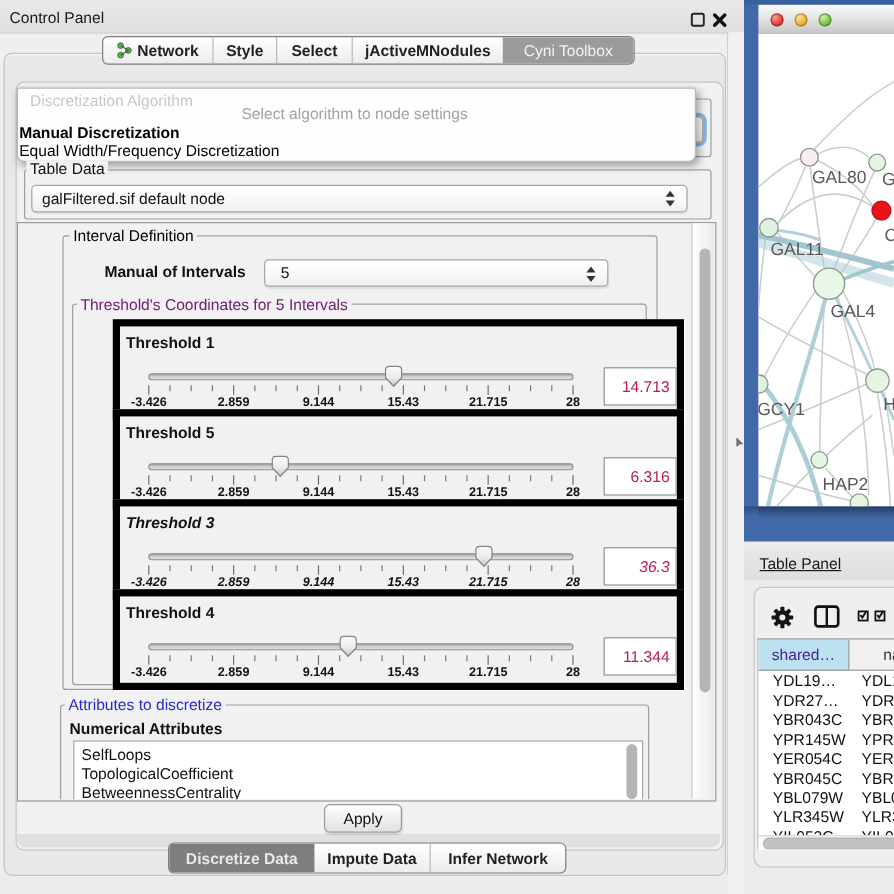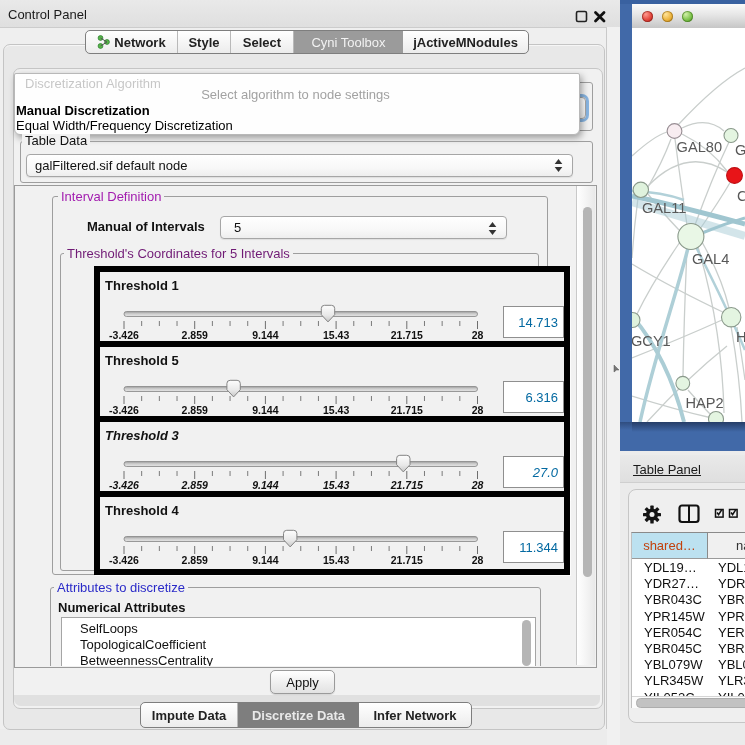--- a/index.html
+++ b/index.html
@@ -3,21 +3,21 @@
 <style>
 html,body{margin:0;padding:0;}
 body{width:745px;height:745px;position:relative;overflow:hidden;background:#ECECEC;
  font-family:"Liberation Sans",sans-serif;-webkit-font-smoothing:antialiased;}
 .ab{position:absolute;}
 .grp{position:absolute;border:1px solid #9E9E9E;border-radius:3px;}
 .glab{position:absolute;font-size:13px;line-height:13px;padding:0 3px;background:#F1F1F1;white-space:nowrap;}
 .cbox{position:absolute;background:linear-gradient(#FFFFFF,#F7F7F7 65%,#EEEEEE);border:1px solid #A6A6A6;border-radius:4px;
  font-size:13px;color:#111;display:flex;align-items:center;box-shadow:0 1px 1px rgba(0,0,0,0.08);}
 .tpan{position:absolute;background:#F1F1F1;border:6px solid #000000;box-shadow:1px 1px 0 rgba(255,255,255,0.8);margin-left:28px;}
-.vbox{position:absolute;background:#fff;border:1px solid #8F8F8F;font-size:13px;color:#0369a1;
+.vbox{position:absolute;background:#fff;border:1px solid #8F8F8F;font-size:13px;color:#be185d;
  display:flex;align-items:center;justify-content:flex-end;padding-right:5px;}
 .tt{position:absolute;font-size:13px;font-weight:bold;color:#111;white-space:nowrap;}
 .txt{position:absolute;white-space:nowrap;}
 </style></head><body>
 <div class="ab" style="left:0;top:0;width:606px;height:729px;background:#EFEFEF;border-right:1px solid #C9C9C9;"></div>
 <div class="ab" style="left:0;top:0;width:621px;height:27px;background:linear-gradient(#E9E9E9,#DFDFDF);border-bottom:1px solid #CCCCCC;"></div>
 <div class="txt" style="left:8px;top:7px;font-size:13px;color:#1A1A1A;">Control Panel</div>
 <svg class="ab" style="left:575px;top:10px;" width="14" height="14">
     <rect x="1.5" y="1.5" width="10" height="10" rx="1.5" fill="none" stroke="#222" stroke-width="1.6"></rect>
   </svg>
@@ -27,22 +27,22 @@
 <div class="ab" style="left:3px;top:44px;width:600px;height:684px;background:#E8E8E8;border:1px solid #C4C4C4;border-radius:7px;box-shadow:inset 0 1px 0 rgba(255,255,255,0.6);"></div>
 <div class="ab" style="left:85px;top:30px;width:442px;height:22px;background:linear-gradient(#FFFFFF,#ECECEC);font-weight:bold;border:1px solid #7E7E7E;border-radius:5px;overflow:hidden;display:flex;">
     <div style="width:91px;height:100%;display:flex;align-items:center;justify-content:center;border-right:1px solid #B9B9B9;font-size:13px;color:#222;"><svg width="13" height="14" style="margin-right:4px">
         <circle cx="3.5" cy="3" r="2.4" fill="#57B947" stroke="#2E7D32" stroke-width="0.8"></circle>
         <circle cx="3.5" cy="11" r="2.4" fill="#57B947" stroke="#2E7D32" stroke-width="0.8"></circle>
         <circle cx="10" cy="7" r="2.4" fill="#57B947" stroke="#2E7D32" stroke-width="0.8"></circle>
         <path d="M3.5 3 L10 7 L3.5 11" stroke="#555" stroke-width="1" fill="none"></path>
       </svg>Network</div>
     <div style="width:52px;height:100%;display:flex;align-items:center;justify-content:center;border-right:1px solid #B9B9B9;font-size:13px;color:#222;">Style</div>
     <div style="width:62px;height:100%;display:flex;align-items:center;justify-content:center;border-right:1px solid #B9B9B9;font-size:13px;color:#222;">Select</div>
+    <div style="flex:1;height:100%;display:flex;align-items:center;justify-content:center;font-size:13px;color:#222;">jActiveMNodules</div>
     <div style="width:109px;height:100%;display:flex;align-items:center;justify-content:center;background:#9B9B9B;font-size:13px;color:#F2F2F2;font-weight:normal;">Cyni Toolbox</div>
-    <div style="flex:1;height:100%;display:flex;align-items:center;justify-content:center;font-size:13px;color:#222;">jActiveMNodules</div>
   </div>
 <div class="ab" style="left:13px;top:68px;width:588px;height:639px;background:#F1F1F1;border:1px solid #C6C6C6;border-radius:7px;"></div>
 <div class="ab" style="left:14px;top:695px;width:586px;height:11px;background:#E0E0E0;border-radius:0 0 7px 7px;"></div>
 <div class="grp" style="left:20px;top:82px;width:571px;height:47px;"></div>
 <div class="cbox" style="left:22px;top:97px;width:562px;height:20px;box-shadow:0 0 0 3px rgba(110,165,220,0.8);"></div>
 <div class="ab" style="left:13.5px;top:73px;width:564px;height:60px;background:#FEFEFE;border:1px solid #B8B8B8;border-radius:2px 2px 6px 6px;box-shadow:2px 3px 7px rgba(0,0,0,0.35);"></div>
 <div class="txt" style="left:25px;top:76px;font-size:13px;color:rgba(70,70,70,0.30);">Discretization Algorithm</div>
 <div class="txt" style="left:13.5px;top:87px;width:564px;text-align:center;font-size:13px;color:#A2A2A2;">Select algorithm to node settings</div>
 <div class="txt" style="left:16px;top:103px;font-size:13px;font-weight:bold;color:#000;">Manual Discretization</div>
 <div class="txt" style="left:16px;top:118px;font-size:13px;color:#000;">Equal Width/Frequency Discretization</div>
@@ -52,21 +52,21 @@
     <span style="margin-left:8px;">galFiltered.sif default node</span>
     <svg width="9" height="13" style="position:absolute;right:9px;top:4px;">
       <path d="M4.5 0 L8.3 5 L0.7 5 Z" fill="#333"></path>
       <path d="M4.5 13 L0.7 8 L8.3 8 Z" fill="#333"></path>
     </svg>
   </div>
 <div class="ab" style="left:14px;top:185px;width:581px;height:481px;background:#F1F1F1;border:1px solid #9A9A9A;"></div>
 <div class="ab" style="left:576px;top:186px;width:18px;height:479px;background:linear-gradient(90deg,#FFFFFF,#F2F2F2 60%,#E9E9E9);border-left:1px solid #C9C9C9;"></div>
 <div class="ab" style="left:582.5px;top:207px;width:9px;height:370px;background:#B5B5B5;border-radius:4.5px;"></div>
 <div class="grp" style="left:52px;top:196px;width:494px;height:377px;"></div>
-<div class="glab" style="left:58px;top:190px;color:#a21caf;">Interval Definition</div>
+<div class="glab" style="left:58px;top:190px;color:#000000;">Interval Definition</div>
 <div class="tt" style="left:87px;top:218.5px;">Manual of Intervals</div>
 <div class="cbox" style="left:220px;top:216px;width:285px;height:21px;">
     <span style="margin-left:13px;">5</span>
     <svg width="9" height="13" style="position:absolute;right:9px;top:5px;">
       <path d="M4.5 0 L8.3 5 L0.7 5 Z" fill="#333"></path>
       <path d="M4.5 13 L0.7 8 L8.3 8 Z" fill="#333"></path>
     </svg>
   </div>
 <div class="grp" style="left:60px;top:253px;width:477px;height:316px;"></div>
 <div class="glab" style="left:64px;top:247px;color:#701a75;">Threshold's Coordinates for 5 Intervals</div>
@@ -175,21 +175,21 @@
       <text x="24.00" y="36.5" text-anchor="middle" font-family="Liberation Sans,sans-serif" font-size="10.5" font-weight="bold" fill="#111">-3.426</text>
       <text x="94.70" y="36.5" text-anchor="middle" font-family="Liberation Sans,sans-serif" font-size="10.5" font-weight="bold" fill="#111">2.859</text>
       <text x="165.40" y="36.5" text-anchor="middle" font-family="Liberation Sans,sans-serif" font-size="10.5" font-weight="bold" fill="#111">9.144</text>
       <text x="236.10" y="36.5" text-anchor="middle" font-family="Liberation Sans,sans-serif" font-size="10.5" font-weight="bold" fill="#111">15.43</text>
       <text x="306.80" y="36.5" text-anchor="middle" font-family="Liberation Sans,sans-serif" font-size="10.5" font-weight="bold" fill="#111">21.715</text>
       <text x="377.50" y="36.5" text-anchor="middle" font-family="Liberation Sans,sans-serif" font-size="10.5" font-weight="bold" fill="#111">28</text>
       <g transform="translate(295.80,2.5)">
         <path d="M4 0.8 L11 0.8 Q14.2 0.8 14.2 4 L14.2 10.2 L7.5 17.4 L0.8 10.2 L0.8 4 Q0.8 0.8 4 0.8 Z" fill="url(#thumbgrad)" stroke="#848484" stroke-width="1"></path>
       </g>
     </svg>
-    <div class="vbox" style="left:403px;top:34px;width:54px;height:30px;">27.0</div>
+    <div class="vbox" style="left:403px;top:34px;width:54px;height:30px;">36.3</div>
   </div>
 <div class="tpan" style="left:66px;top:491px;width:464px;height:72px;">
     <div class="tt" style="left:5px;top:6px;">Threshold 4</div>
     <svg style="position:absolute;left:0;top:30px;" width="466" height="42">
       <defs></defs>
       <rect x="24" y="9.5" width="353.5" height="5" rx="2.5" fill="url(#trackgrad)" stroke="#8E8E8E" stroke-width="0.9"></rect>
       <line x1="24.00" y1="19" x2="24.00" y2="27" stroke="#6E6E6E" stroke-width="1"></line>
       <line x1="41.67" y1="19" x2="41.67" y2="24" stroke="#7A7A7A" stroke-width="1"></line>
       <line x1="59.35" y1="19" x2="59.35" y2="24" stroke="#7A7A7A" stroke-width="1"></line>
       <line x1="77.03" y1="19" x2="77.03" y2="24" stroke="#7A7A7A" stroke-width="1"></line>
@@ -234,28 +234,28 @@
         <stop offset="0.6" stop-color="#E8E8E8"></stop>
         <stop offset="1" stop-color="#C6C6C6"></stop>
       </linearGradient>
     </defs>
   </svg>
 <div class="ab" style="left:15px;top:560px;width:560px;height:106px;overflow:hidden;">
     <div class="grp" style="left:35px;top:27px;width:489px;height:120px;"></div>
     <div class="glab" style="left:39px;top:21px;color:#2A2AC8;">Attributes to discretize</div>
     <div class="tt" style="left:43px;top:40px;">Numerical Attributes</div>
     <div class="ab" style="left:46px;top:57px;width:473px;height:60px;background:#fff;border:1px solid #A5A5A5;font-size:13px;color:#111;">
-      <div style="margin:3px 0 0 18px;line-height:16.1px;">SelfLoops<br>TopologicalCoefficient<br>BetweennessCentrality</div>
+      <div style="margin:3px 0 0 6px;line-height:16.1px;">SelfLoops<br>TopologicalCoefficient<br>BetweennessCentrality</div>
       <div style="position:absolute;right:4px;top:2px;width:9px;height:46px;background:#B5B5B5;border-radius:4.5px;"></div>
     </div>
   </div>
 <div class="ab" style="left:270px;top:670px;width:63px;height:22px;background:linear-gradient(#FFFFFF,#EDEDED 60%,#E2E2E2);border:1px solid #9A9A9A;border-radius:5px;display:flex;align-items:center;justify-content:center;font-size:13px;color:#111;box-shadow:0 1px 1px rgba(0,0,0,0.12);">Apply</div>
 <div class="ab" style="left:140px;top:702px;width:330px;height:24px;background:linear-gradient(#FFFFFF,#ECECEC);font-weight:bold;border:1px solid #7E7E7E;border-radius:5px;overflow:hidden;display:flex;">
+    <div style="width:121px;display:flex;align-items:center;justify-content:center;background:#7E7E7E;font-size:13px;color:#E9E9E9;">Discretize Data</div>
     <div style="width:96px;display:flex;align-items:center;justify-content:center;border-right:1px solid #B9B9B9;font-size:13px;color:#222;">Impute Data</div>
-    <div style="width:121px;display:flex;align-items:center;justify-content:center;background:#7E7E7E;font-size:13px;color:#E9E9E9;">Discretize Data</div>
     <div style="flex:1;display:flex;align-items:center;justify-content:center;font-size:13px;color:#222;">Infer Network</div>
   </div>
 <div class="ab" style="left:607px;top:27px;width:13px;height:718px;background:#F1F1F1;"></div>
 <div class="ab" style="left:607px;top:27px;width:13px;height:718px;background:#F1F1F1;"></div>
 <div class="ab" style="left:620px;top:0;width:125px;height:451px;background:#4169A8;"></div>
 <div class="ab" style="left:620px;top:4px;width:125px;height:447px;background:#4169A8;"></div>
 <div class="ab" style="left:620px;top:0;width:125px;height:451px;background:#4169A8;"></div>
 <div class="ab" style="left:620px;top:0;width:125px;height:4px;background:#39619E;opacity:0.9;"></div>
 <div class="ab" style="left:632px;top:4px;width:113px;height:24px;background:linear-gradient(#FAFAFA,#E6E6E6 45%,#C6C6C6);border-bottom:1px solid #8F8F8F;"></div>
 <div class="ab" style="left:642px;top:11px;width:11px;height:11px;border-radius:50%;background:radial-gradient(circle at 35% 30%,#FF9A90,#E2453B 55%,#A8201A);box-shadow:inset 0 0 0 1px rgba(120,25,20,0.55);"></div>
@@ -361,21 +361,21 @@
 <rect x="39.5" y="3.5" width="19" height="16.5" rx="2.5" fill="none" stroke="#111" stroke-width="2.2"></rect>
 <line x1="49" y1="4" x2="49" y2="20" stroke="#111" stroke-width="2"></line>
 <g fill="none" stroke="#111" stroke-width="1.5">
 <rect x="75.5" y="7.5" width="7.6" height="7.6"></rect>
       <path d="M77 10.5 L78.6 12.6 L81.8 7.6" stroke-width="1.6"></path>
 <rect x="89.5" y="7.5" width="7.6" height="7.6"></rect>
       <path d="M91 10.5 L92.6 12.6 L95.8 7.6" stroke-width="1.6"></path>
 </g>
   </svg>
 <div class="ab" style="left:631px;top:532px;width:114px;height:175px;background:#fff;border-top:1px solid #8A8A8A;border-left:1px solid #BFBFBF;overflow:hidden;font-size:13px;color:#111;">
-    <div style="position:absolute;left:0;top:0;width:75px;height:25px;background:#BCE1F0;border-right:1px solid #8A8A8A;border-bottom:1px solid #9A9A9A;display:flex;align-items:center;justify-content:center;color:#c2410c;">shared…</div>
+    <div style="position:absolute;left:0;top:0;width:75px;height:25px;background:#BCE1F0;border-right:1px solid #8A8A8A;border-bottom:1px solid #9A9A9A;display:flex;align-items:center;justify-content:center;color:#4c1d95;">shared…</div>
     <div style="position:absolute;left:76px;top:0;width:60px;height:25px;background:#F0F0F0;border-bottom:1px solid #9A9A9A;color:#333;">
       <span style="position:absolute;left:28px;top:5px;">na…</span>
     </div>
     <div style="position:absolute;left:12px;top:27.0px;">YDL19…</div>
     <div style="position:absolute;left:86px;top:27.0px;">YDL194W</div>
     <div style="position:absolute;left:12px;top:43.2px;">YDR27…</div>
     <div style="position:absolute;left:86px;top:43.2px;">YDR277C</div>
     <div style="position:absolute;left:12px;top:59.4px;">YBR043C</div>
     <div style="position:absolute;left:86px;top:59.4px;">YBR043C</div>
     <div style="position:absolute;left:12px;top:75.6px;">YPR145W</div>

